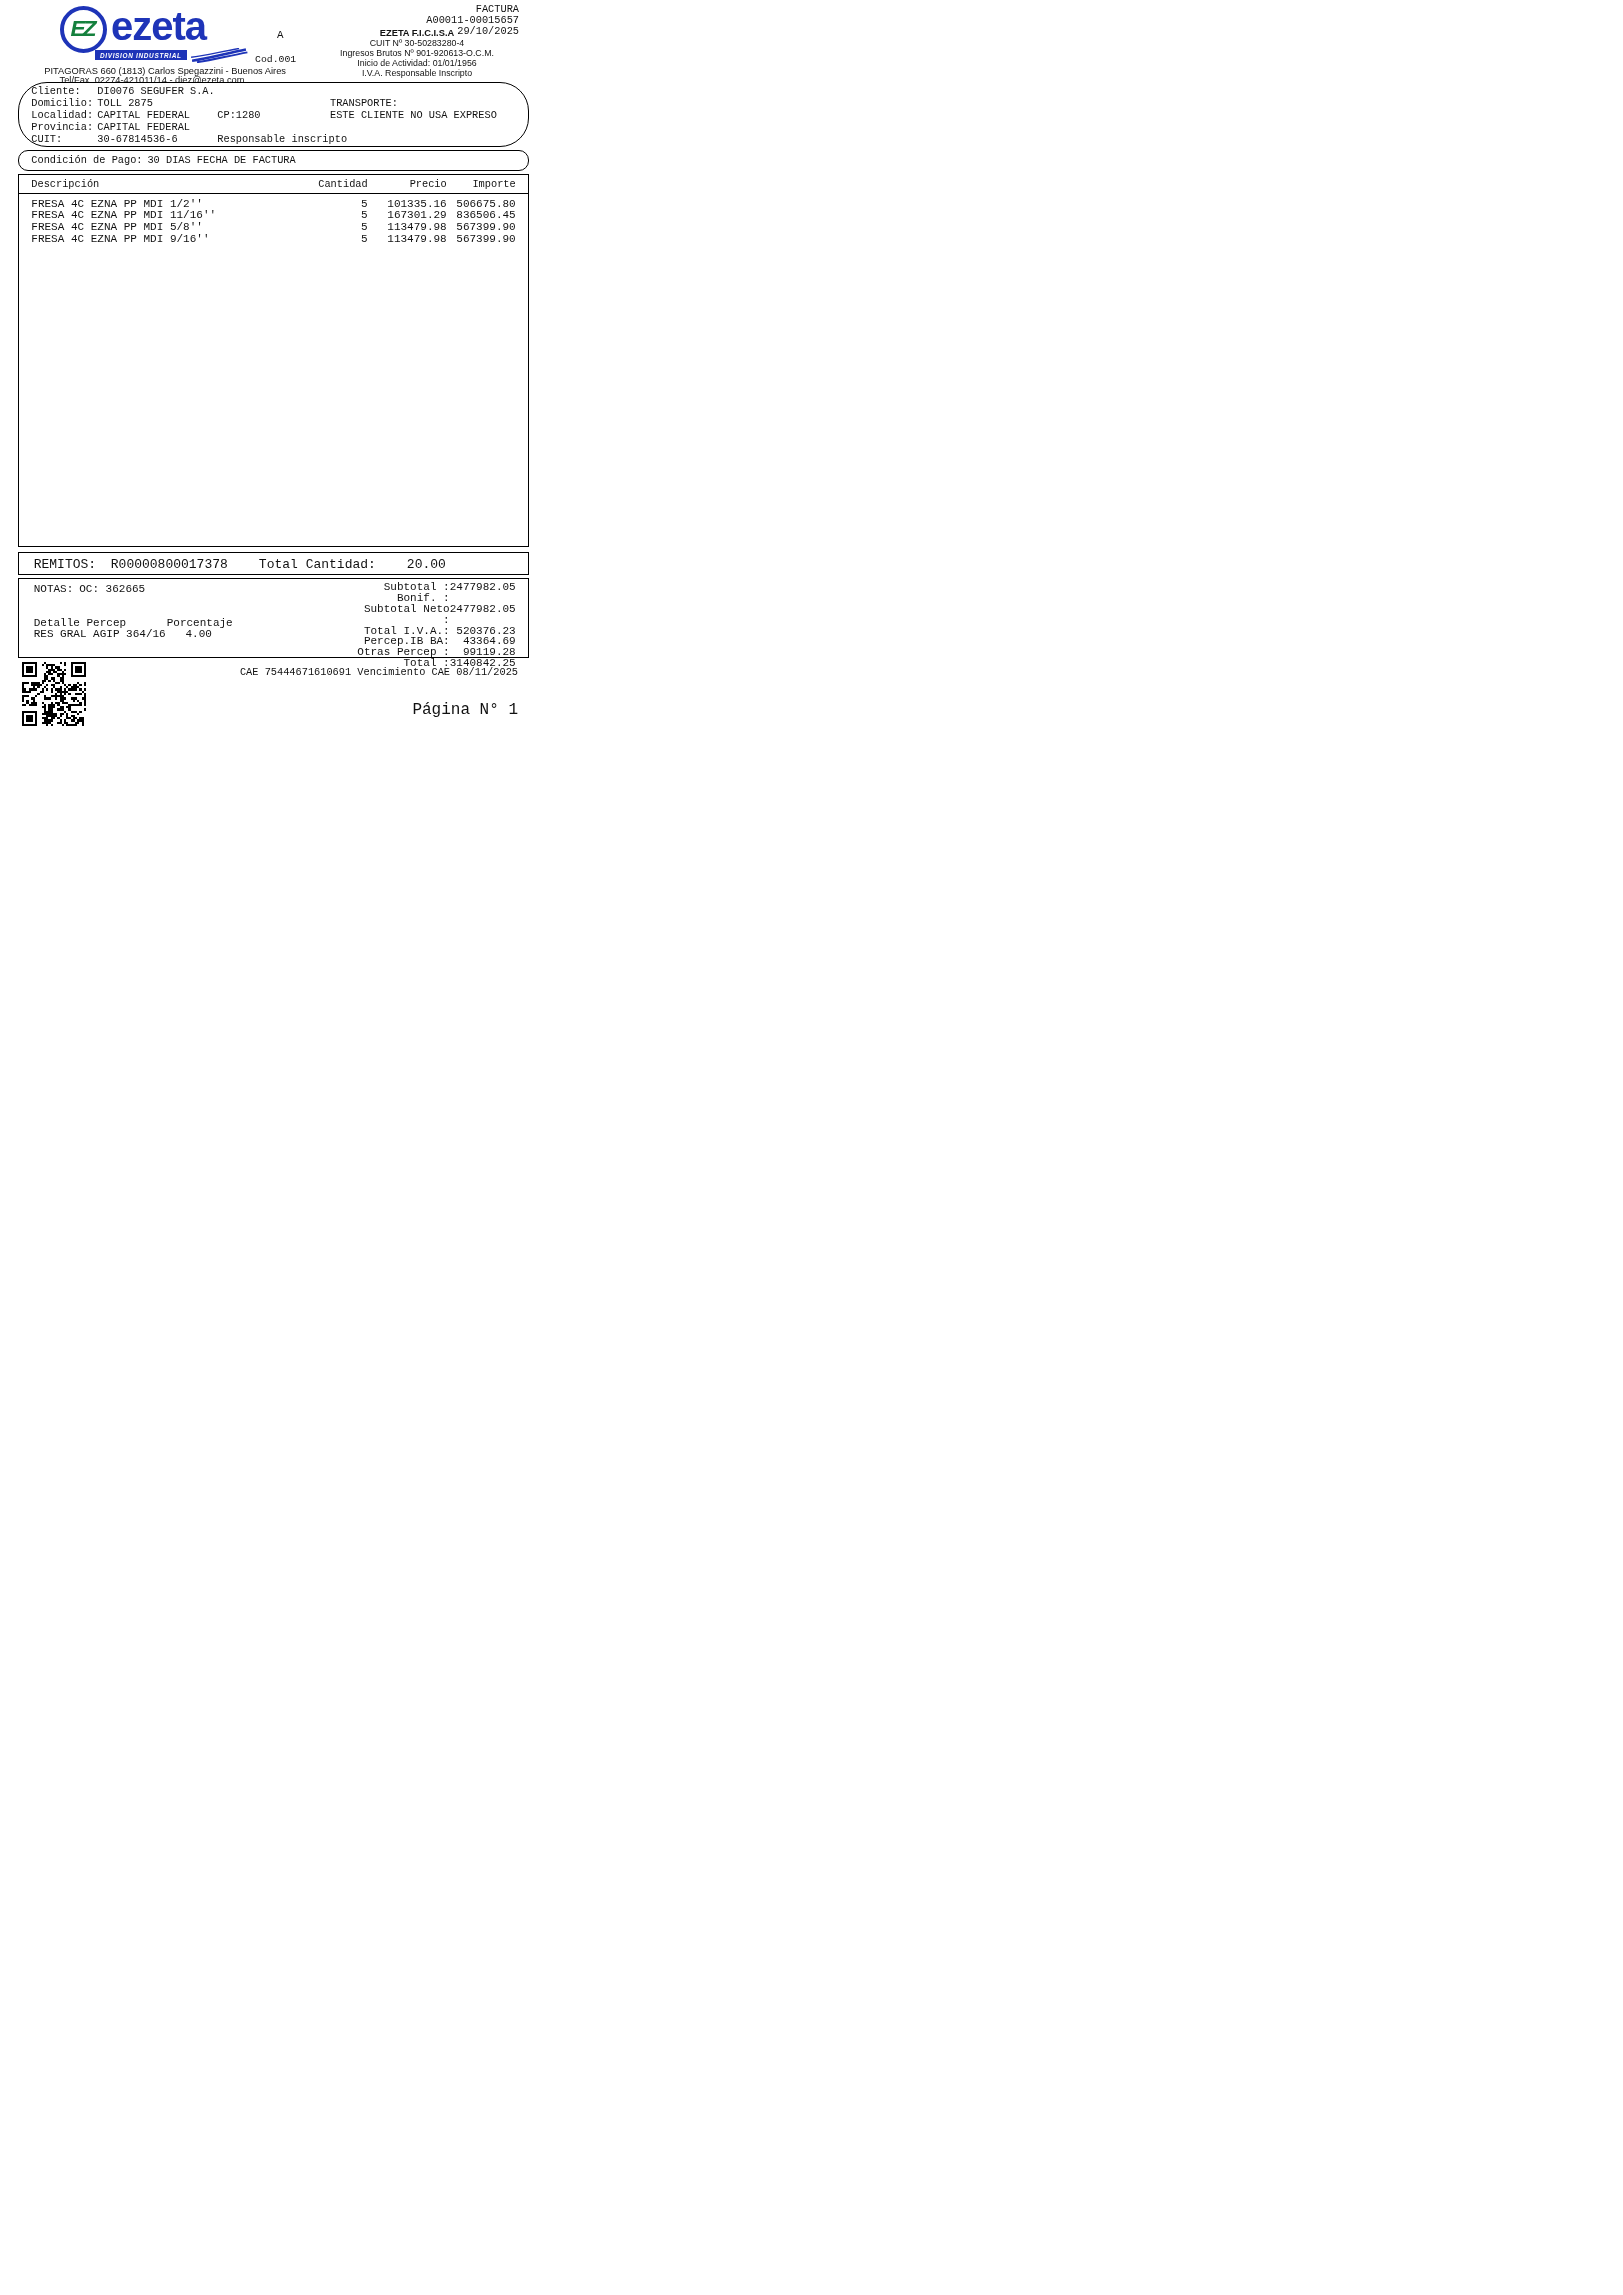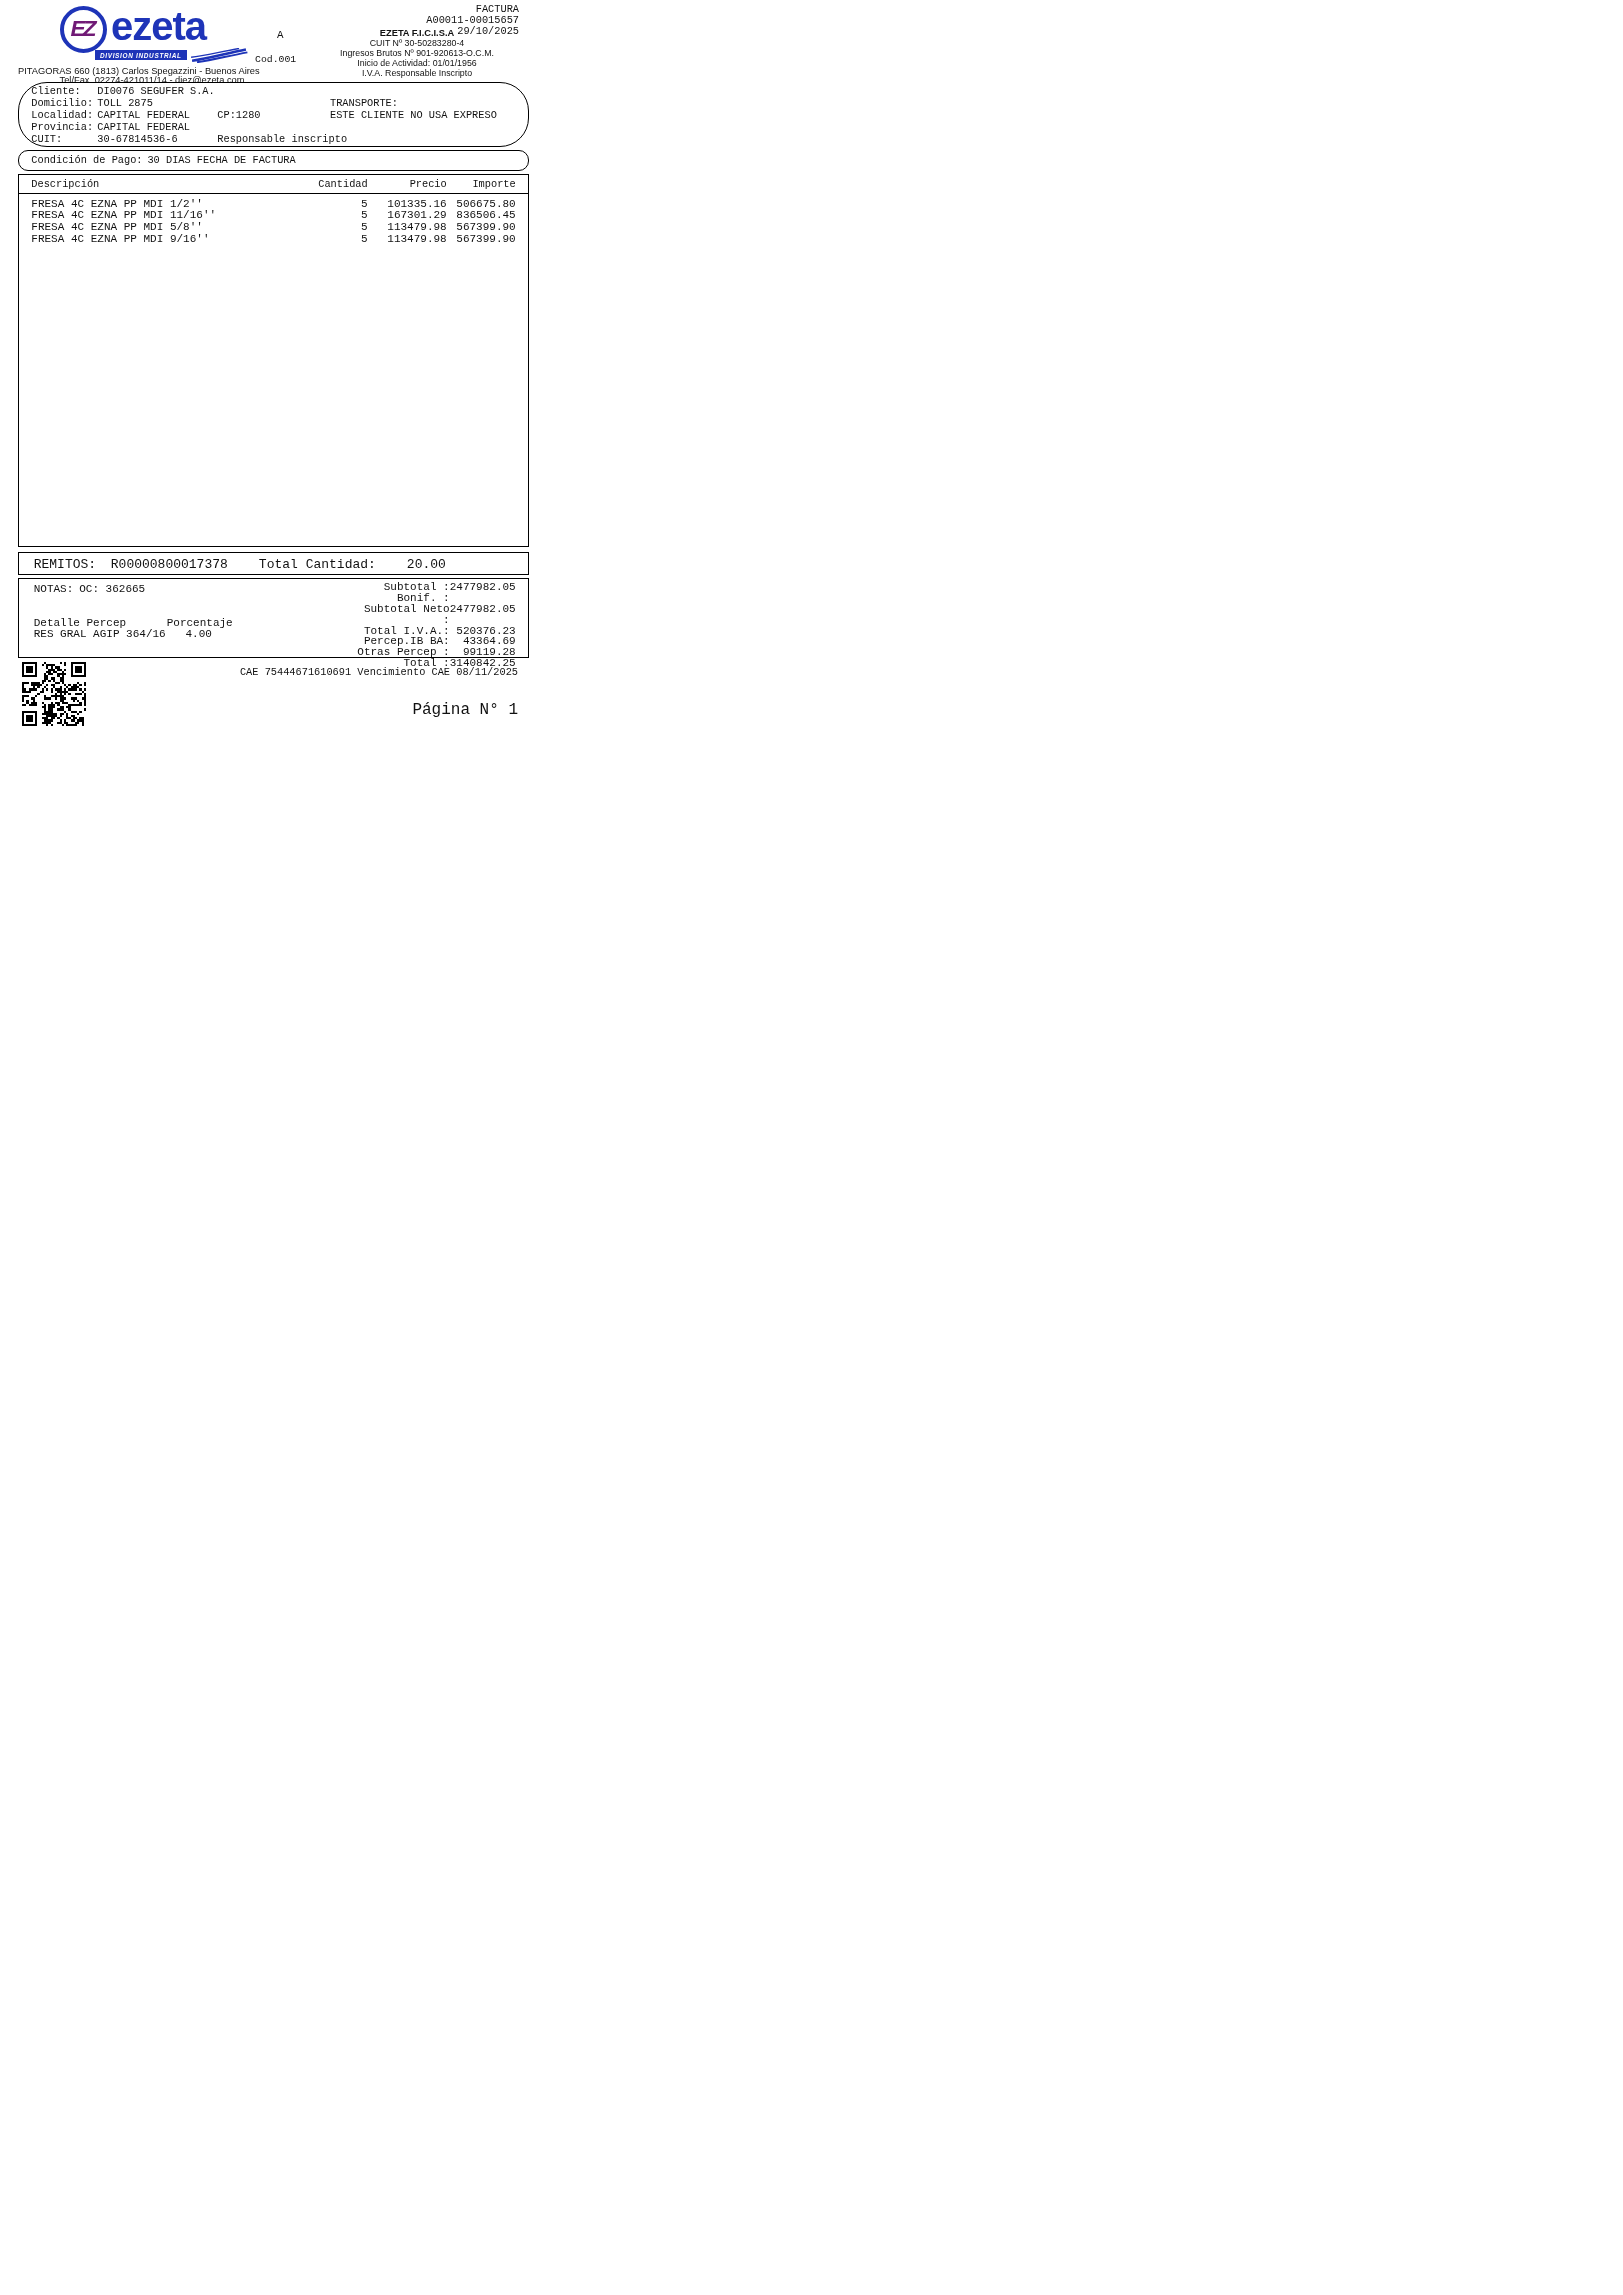--- a/index.html
+++ b/index.html
@@ -10,30 +10,30 @@
   
   .doc-meta { position:absolute; top:3.9px; right:22px; text-align:right;
               font-size:10.3px; line-height:11.3px; }
 
   .logo-block { position:absolute; left:18px; top:5.9px; width:268px; }
   .logo-row { display:flex; align-items:flex-start; margin-left:42px; height:48px; }
   .logo-circle { width:47px; height:47px; border:4.4px solid #1e34b8; border-radius:50%;
                  display:flex; align-items:center; justify-content:center; flex:0 0 auto;
                  background:#fff; }
   .logo-initials { font-family:"Liberation Sans",sans-serif; font-weight:bold; font-style:italic;
-                   font-size:22.6px; color:#701a75; letter-spacing:-2.9px; padding-right:2.9px; }
+                   font-size:22.6px; color:#15803d; letter-spacing:-2.9px; padding-right:2.9px; }
   .wordmark { font-family:"Liberation Sans",sans-serif; font-weight:bold; color:#1e34b8;
               font-size:40px; line-height:41px; letter-spacing:-1px; margin-left:3.9px; }
   .division-row { display:flex; align-items:center; gap:2.9px; margin-left:77px; margin-top:-5.9px;
                   position:relative; z-index:2; }
   .division-bar { background:#1e34b8; color:#fff; font-family:"Liberation Sans",sans-serif;
                   font-weight:bold; font-style:italic; font-size:6.4px; letter-spacing:0.7px;
                   padding:1.5px 4.9px; white-space:nowrap; }
   .drill-svg { display:block; }
-  .company-address { margin-top:3.9px; text-align:left; font-family:"Liberation Sans",sans-serif;
+  .company-address { margin-top:3.9px; text-align:right; font-family:"Liberation Sans",sans-serif;
                      font-size:9.3px; line-height:9.8px; }
   .company-contact { text-align:center; font-family:"Liberation Sans",sans-serif;
                      font-size:9.3px; line-height:9.8px; }
 
   .letter-a { position:absolute; left:277px; top:28.5px; font-size:10.8px; }
   .cod { position:absolute; left:255px; top:54px; font-size:9.8px; }
 
   .fiscal-block { position:absolute; left:319px; top:27.5px; width:196px; text-align:center;
                   font-family:"Liberation Sans",sans-serif; font-size:8.8px; line-height:10px; }
   .fiscal-name { font-weight:bold; font-size:9.3px; }

